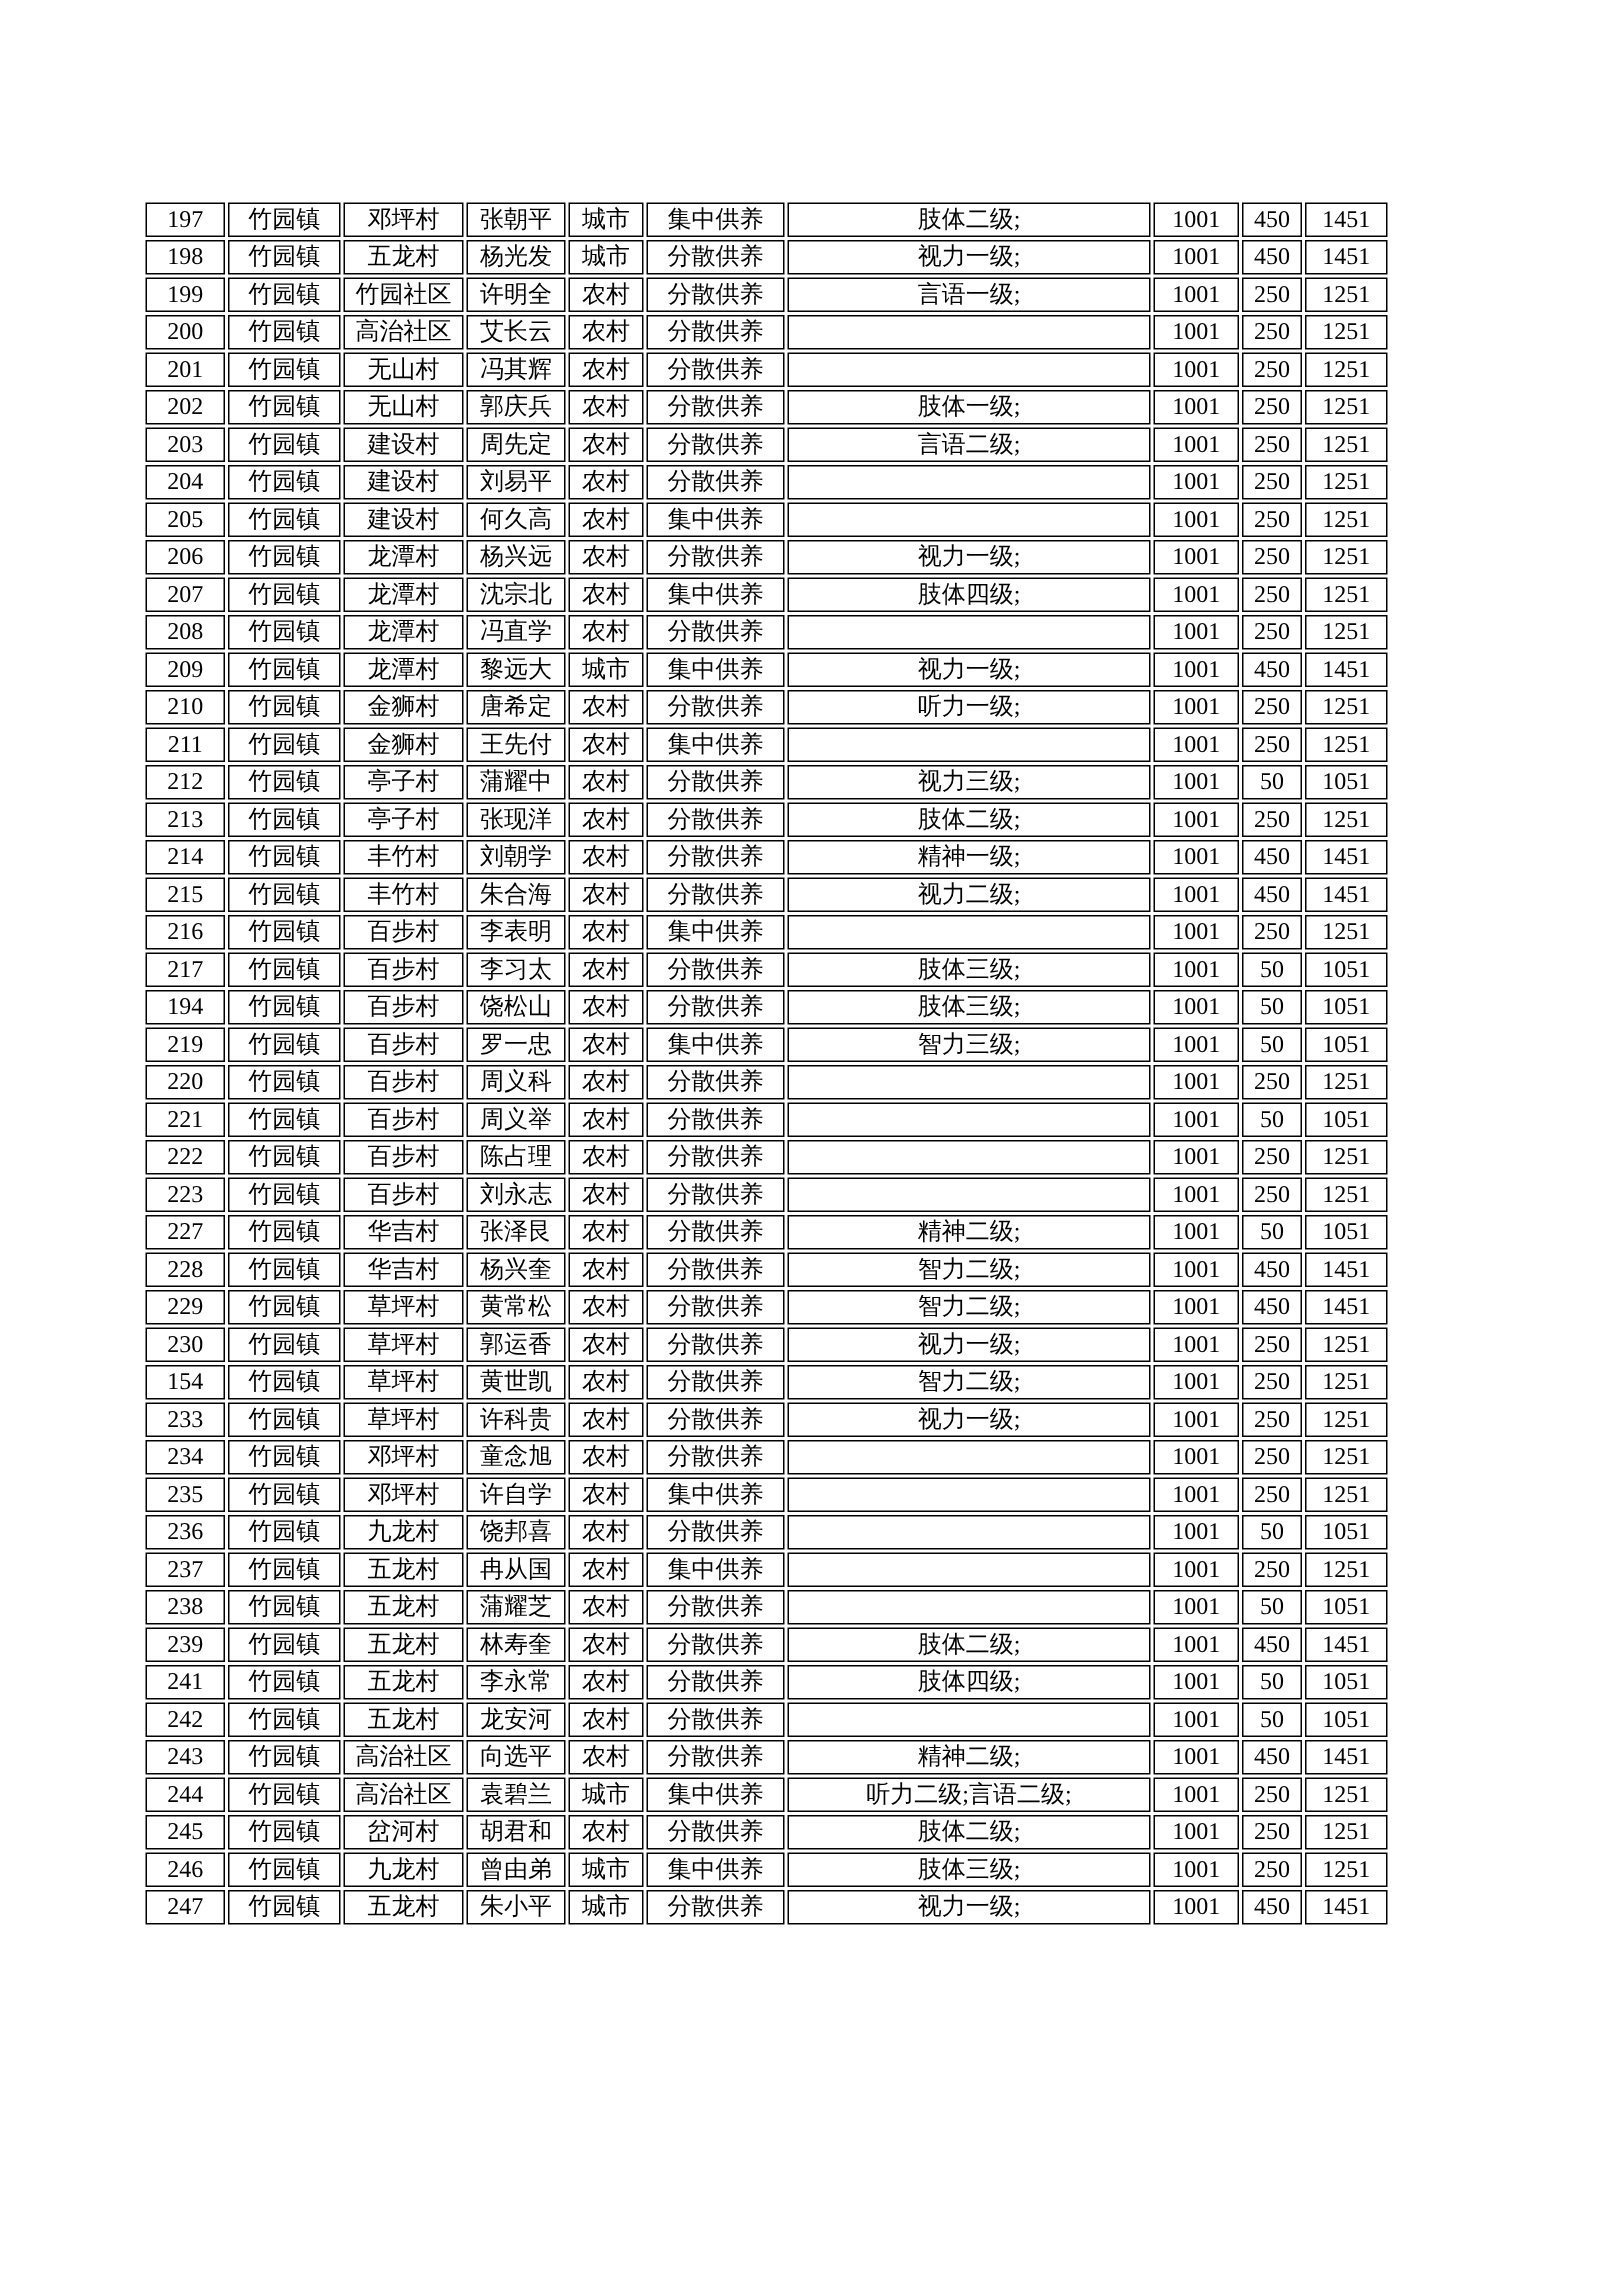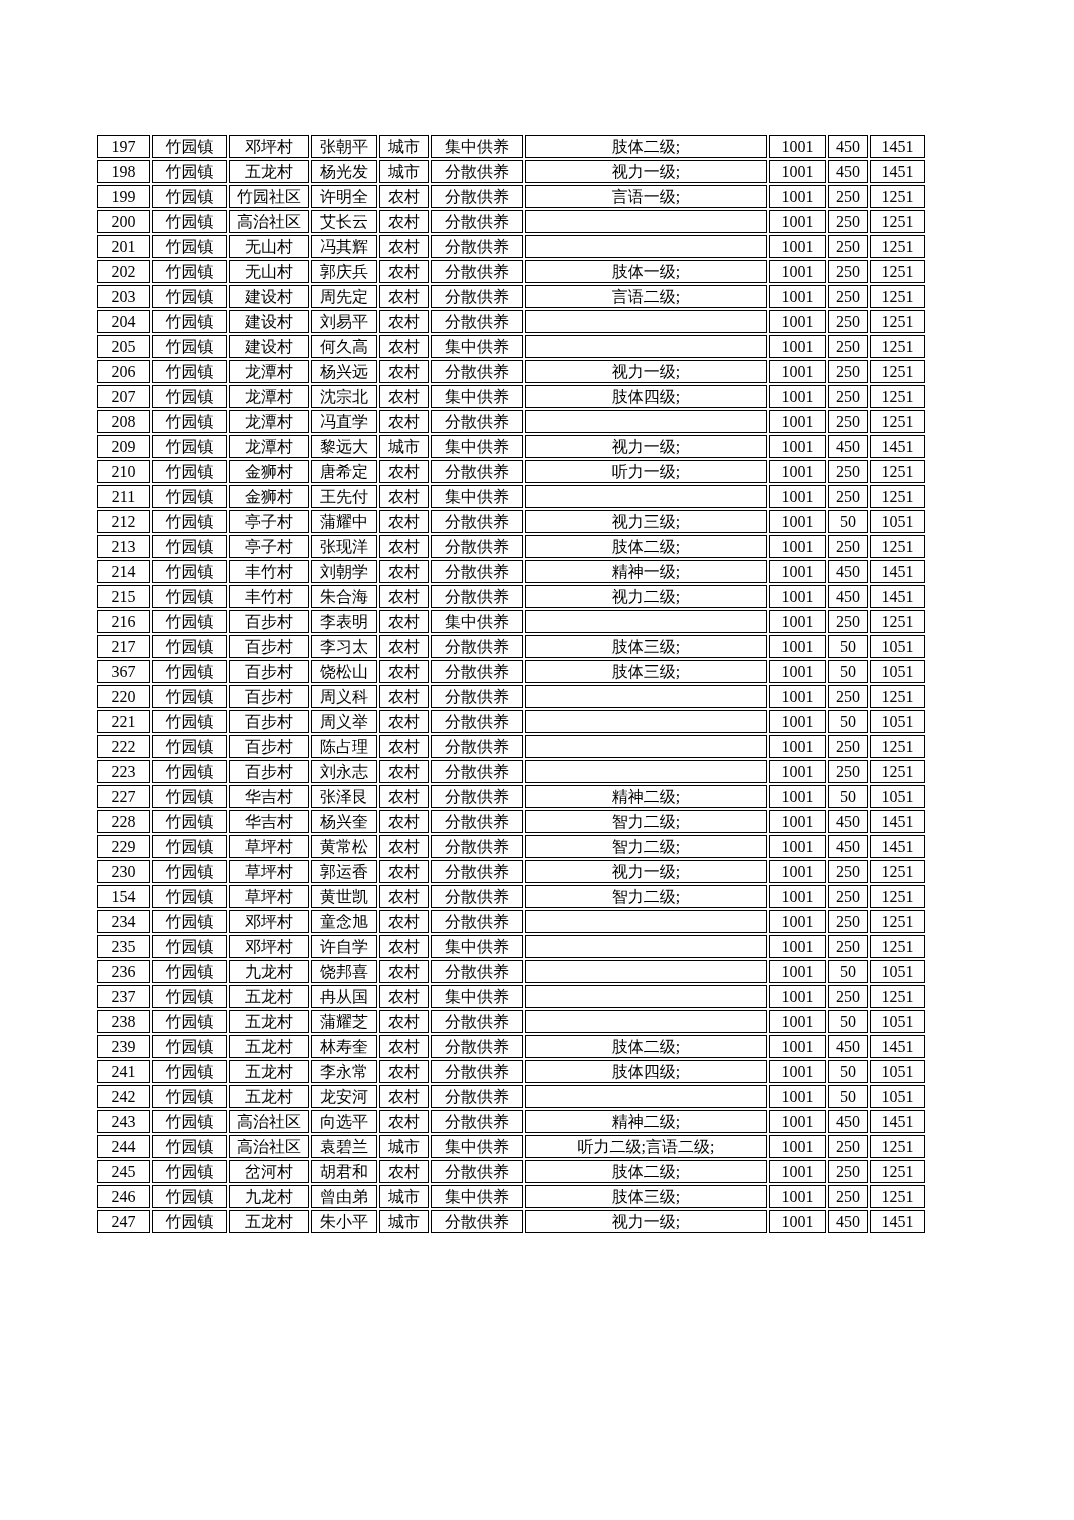--- a/index.html
+++ b/index.html
@@ -315,27 +315,39 @@
           <td>百步村</td>
           <td>李习太</td>
           <td>农村</td>
           <td>分散供养</td>
           <td>肢体三级;</td>
           <td>1001</td>
           <td>50</td>
           <td>1051</td>
         </tr>
         <tr>
-          <td>367</td>
+          <td>194</td>
           <td>竹园镇</td>
           <td>百步村</td>
           <td>饶松山</td>
           <td>农村</td>
           <td>分散供养</td>
           <td>肢体三级;</td>
+          <td>1001</td>
+          <td>50</td>
+          <td>1051</td>
+        </tr>
+        <tr>
+          <td>219</td>
+          <td>竹园镇</td>
+          <td>百步村</td>
+          <td>罗一忠</td>
+          <td>农村</td>
+          <td>集中供养</td>
+          <td>智力三级;</td>
           <td>1001</td>
           <td>50</td>
           <td>1051</td>
         </tr>
         <tr>
           <td>220</td>
           <td>竹园镇</td>
           <td>百步村</td>
           <td>周义科</td>
           <td>农村</td>
@@ -430,20 +442,32 @@
           <td>1251</td>
         </tr>
         <tr>
           <td>154</td>
           <td>竹园镇</td>
           <td>草坪村</td>
           <td>黄世凯</td>
           <td>农村</td>
           <td>分散供养</td>
           <td>智力二级;</td>
+          <td>1001</td>
+          <td>250</td>
+          <td>1251</td>
+        </tr>
+        <tr>
+          <td>233</td>
+          <td>竹园镇</td>
+          <td>草坪村</td>
+          <td>许科贵</td>
+          <td>农村</td>
+          <td>分散供养</td>
+          <td>视力一级;</td>
           <td>1001</td>
           <td>250</td>
           <td>1251</td>
         </tr>
         <tr>
           <td>234</td>
           <td>竹园镇</td>
           <td>邓坪村</td>
           <td>童念旭</td>
           <td>农村</td>

